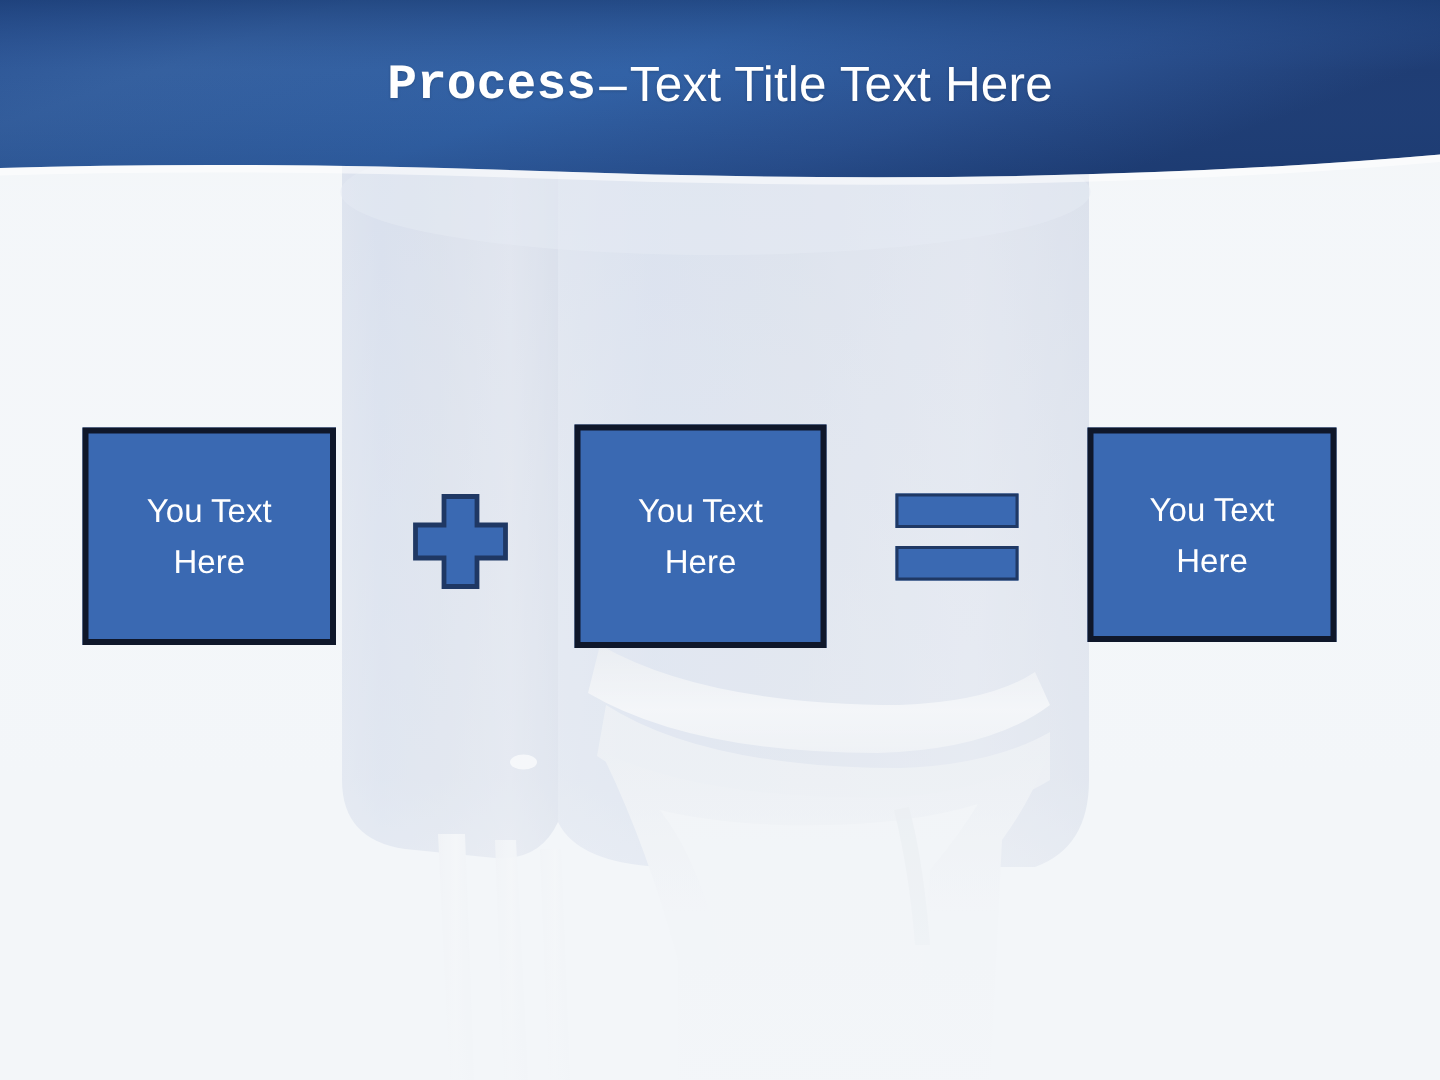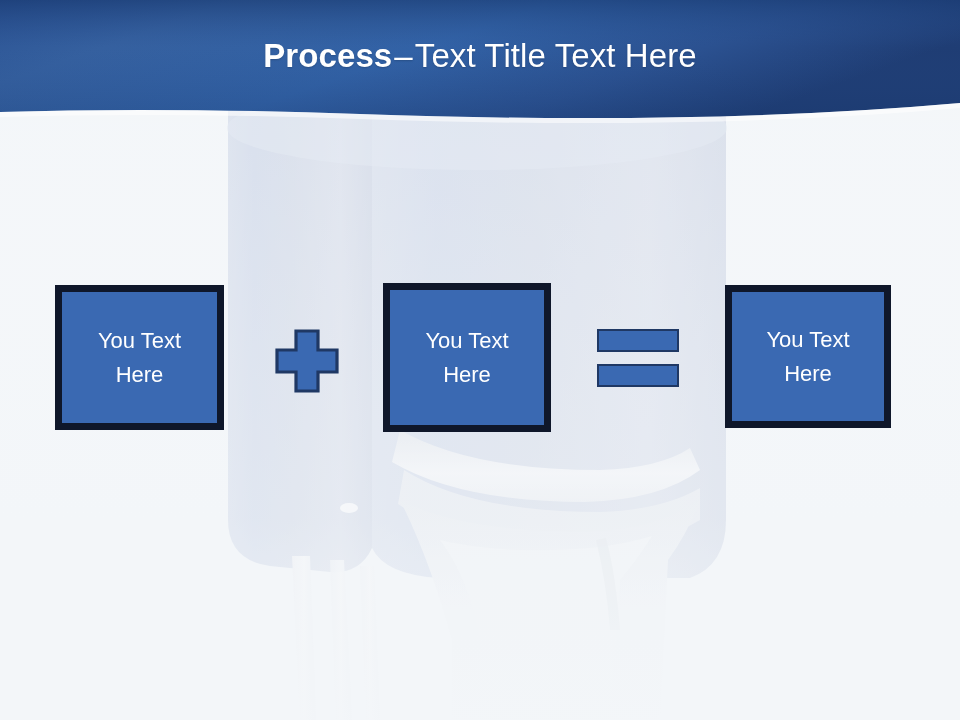--- a/index.html
+++ b/index.html
@@ -47,42 +47,42 @@
     display: flex;
     align-items: center;
     justify-content: center;
     color: #ffffff;
     font-size: 33px;
     letter-spacing: 0.1px;
     white-space: nowrap;
     text-shadow: 0 1px 2px rgba(0,0,0,0.18);
     z-index: 3;
   }
-  .header-title .bold { font-weight: bold; }
+  .header-title .bold { font-weight: bold; font-family: Liberation Mono, monospace; }
   .header-title .dash { padding: 0 2px; }
   .header-title .rest { font-weight: normal; }
 
   
   .process-row {
     position: absolute;
     left: 0;
     top: 283px;
     width: 960px;
     height: 150px;
     z-index: 2;
   }
 
   .process-box {
     position: absolute;
     display: flex;
     flex-direction: column;
     align-items: center;
     justify-content: center;
     background: #3a69b2;
-    border: 7px solid #0f172a;
+    border: 4px solid #0f172a;
     color: #ffffff;
     font-size: 22px;
     line-height: 34px;
     text-align: center;
   }
   .process-box .line { display: block; }
 
   #box-1 { left: 55px;  top: 2px;  width: 169px; height: 145px; }
   #box-2 { left: 383px; top: 0px;  width: 168px; height: 149px; }
   #box-3 { left: 725px; top: 2px;  width: 166px; height: 143px; }

